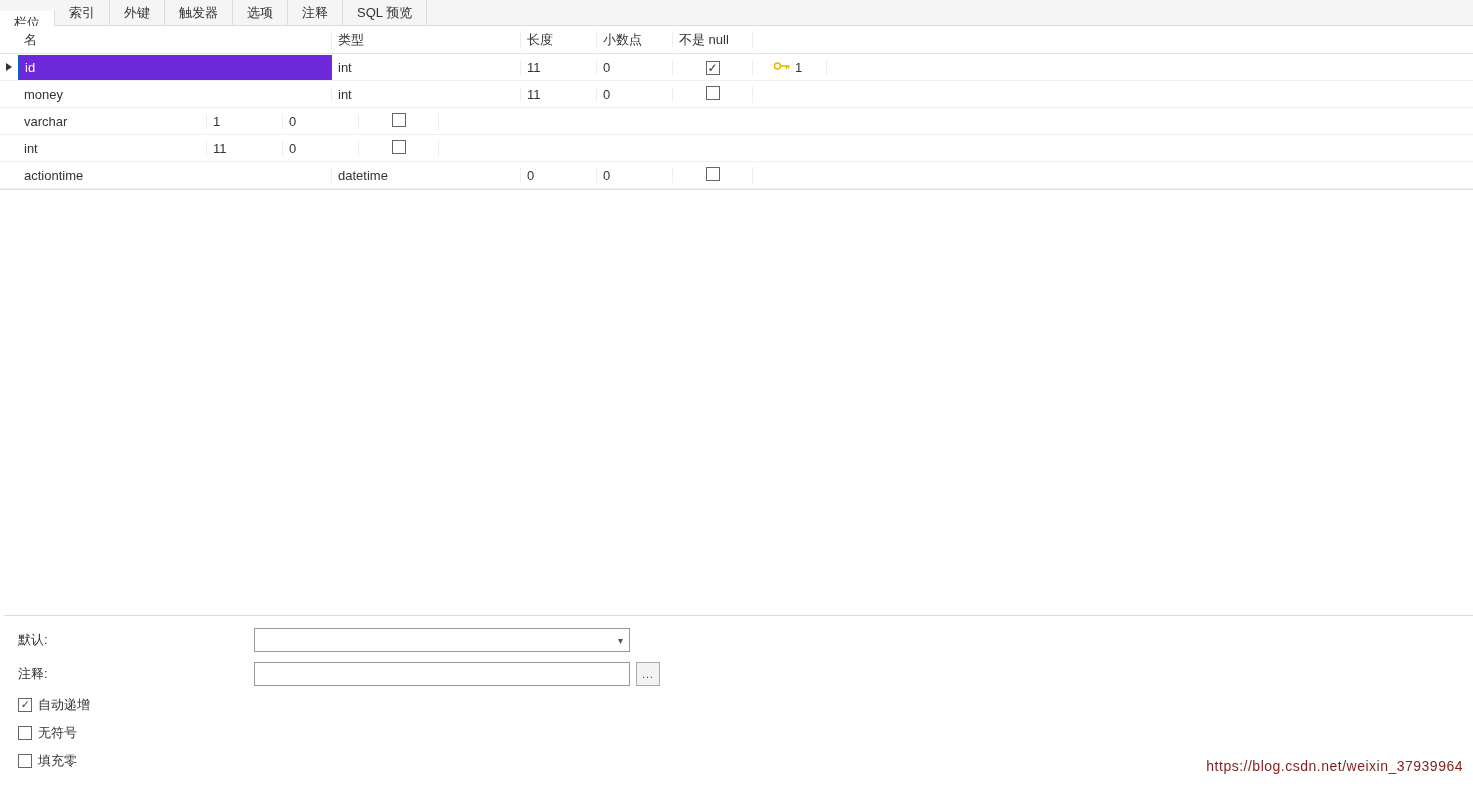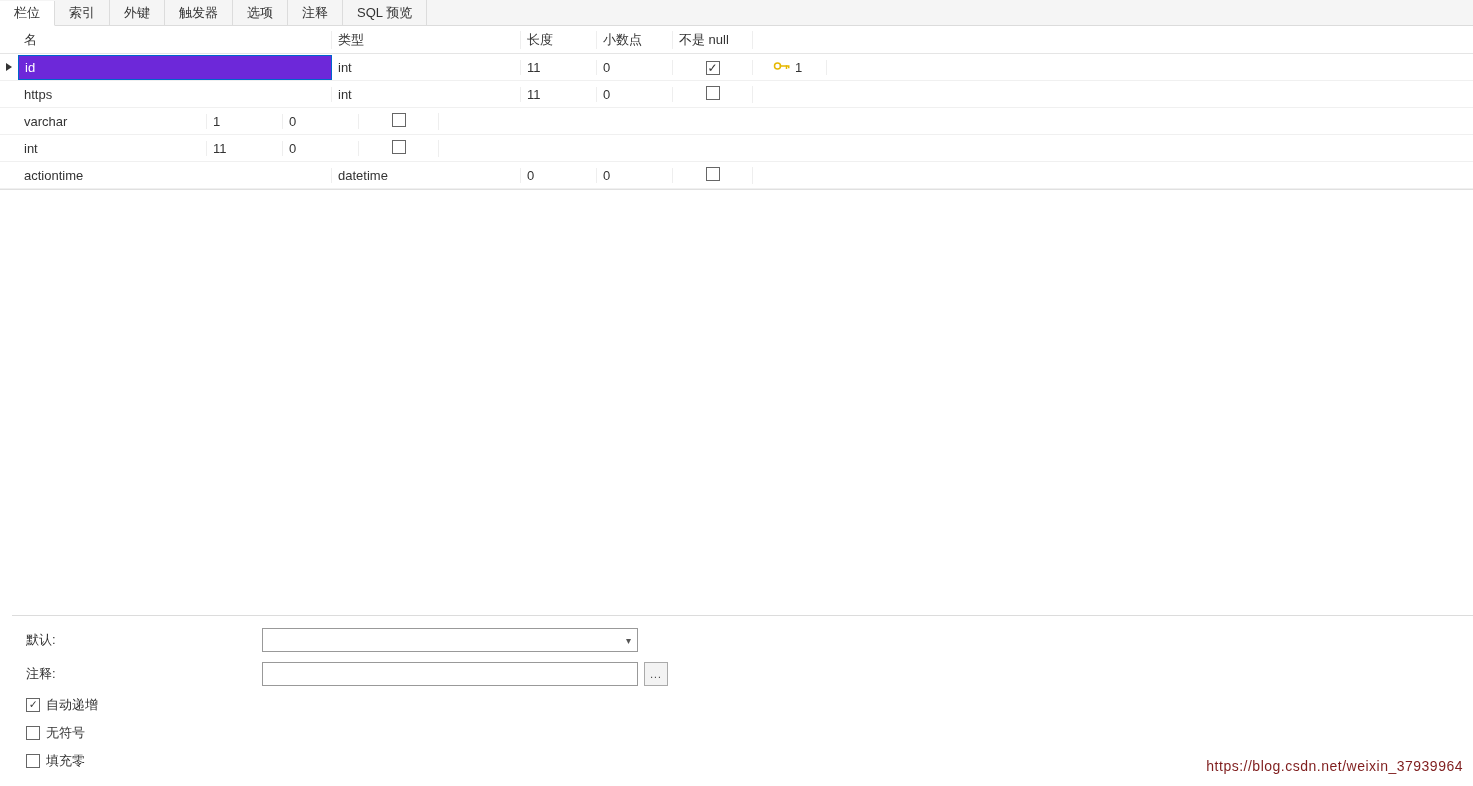--- a/index.html
+++ b/index.html
@@ -25,21 +25,21 @@
       border-right: 1px solid #dcdcdc;
       cursor: pointer;
       display: flex;
       align-items: center;
       color: #333;
     }
     .tab.active {
       background: #ffffff;
       border-bottom: 1px solid #ffffff;
       position: relative;
-      top: 1px;
+      top: 11px;
     }
     .grid-area {
       position: relative;
       border-bottom: 1px solid #e0e0e0;
     }
     .grid-header {
       display: flex;
       border-bottom: 1px solid #e5e5e5;
       height: 28px;
       align-items: center;
@@ -93,21 +93,21 @@
       line-height: 1;
       color: #333;
     }
     .key-icon {
       display: inline-block;
       width: 18px; height: 12px;
     }
     .bottom-panel {
       position: absolute;
       bottom: 0;
-      left: 12px;
+      left: 4px;
       right: 0;
       border-top: 1px solid #dcdcdc;
       padding: 12px 14px 6px 14px;
       background: #ffffff;
     }
     .form-row {
       display: flex;
       align-items: center;
       margin-bottom: 10px;
     }
@@ -202,21 +202,21 @@
               <circle cx="6" cy="6" r="4" fill="none" stroke="#e6b800" stroke-width="2"></circle>
               <rect x="9" y="5" width="11" height="2" fill="#e6b800"></rect>
               <rect x="17" y="5" width="2" height="5" fill="#e6b800"></rect>
               <rect x="20" y="5" width="2" height="4" fill="#e6b800"></rect>
             </svg></span>
           <span>1</span>
         </div>
       </div>
       <div class="row">
         <div class="gutter-col"></div>
-        <div class="col-name">https</div>
+        <div class="col-name">money</div>
         <div class="col-type">int</div>
         <div class="col-length">11</div>
         <div class="col-decimal">0</div>
         <div class="col-notnull"><span class="checkbox-box"></span></div>
         <div class="col-key"></div>
       </div>
       <div class="row">
         <div class="gutter-col"></div>
         <div class="col-type">varchar</div>
         <div class="col-length">1</div>

